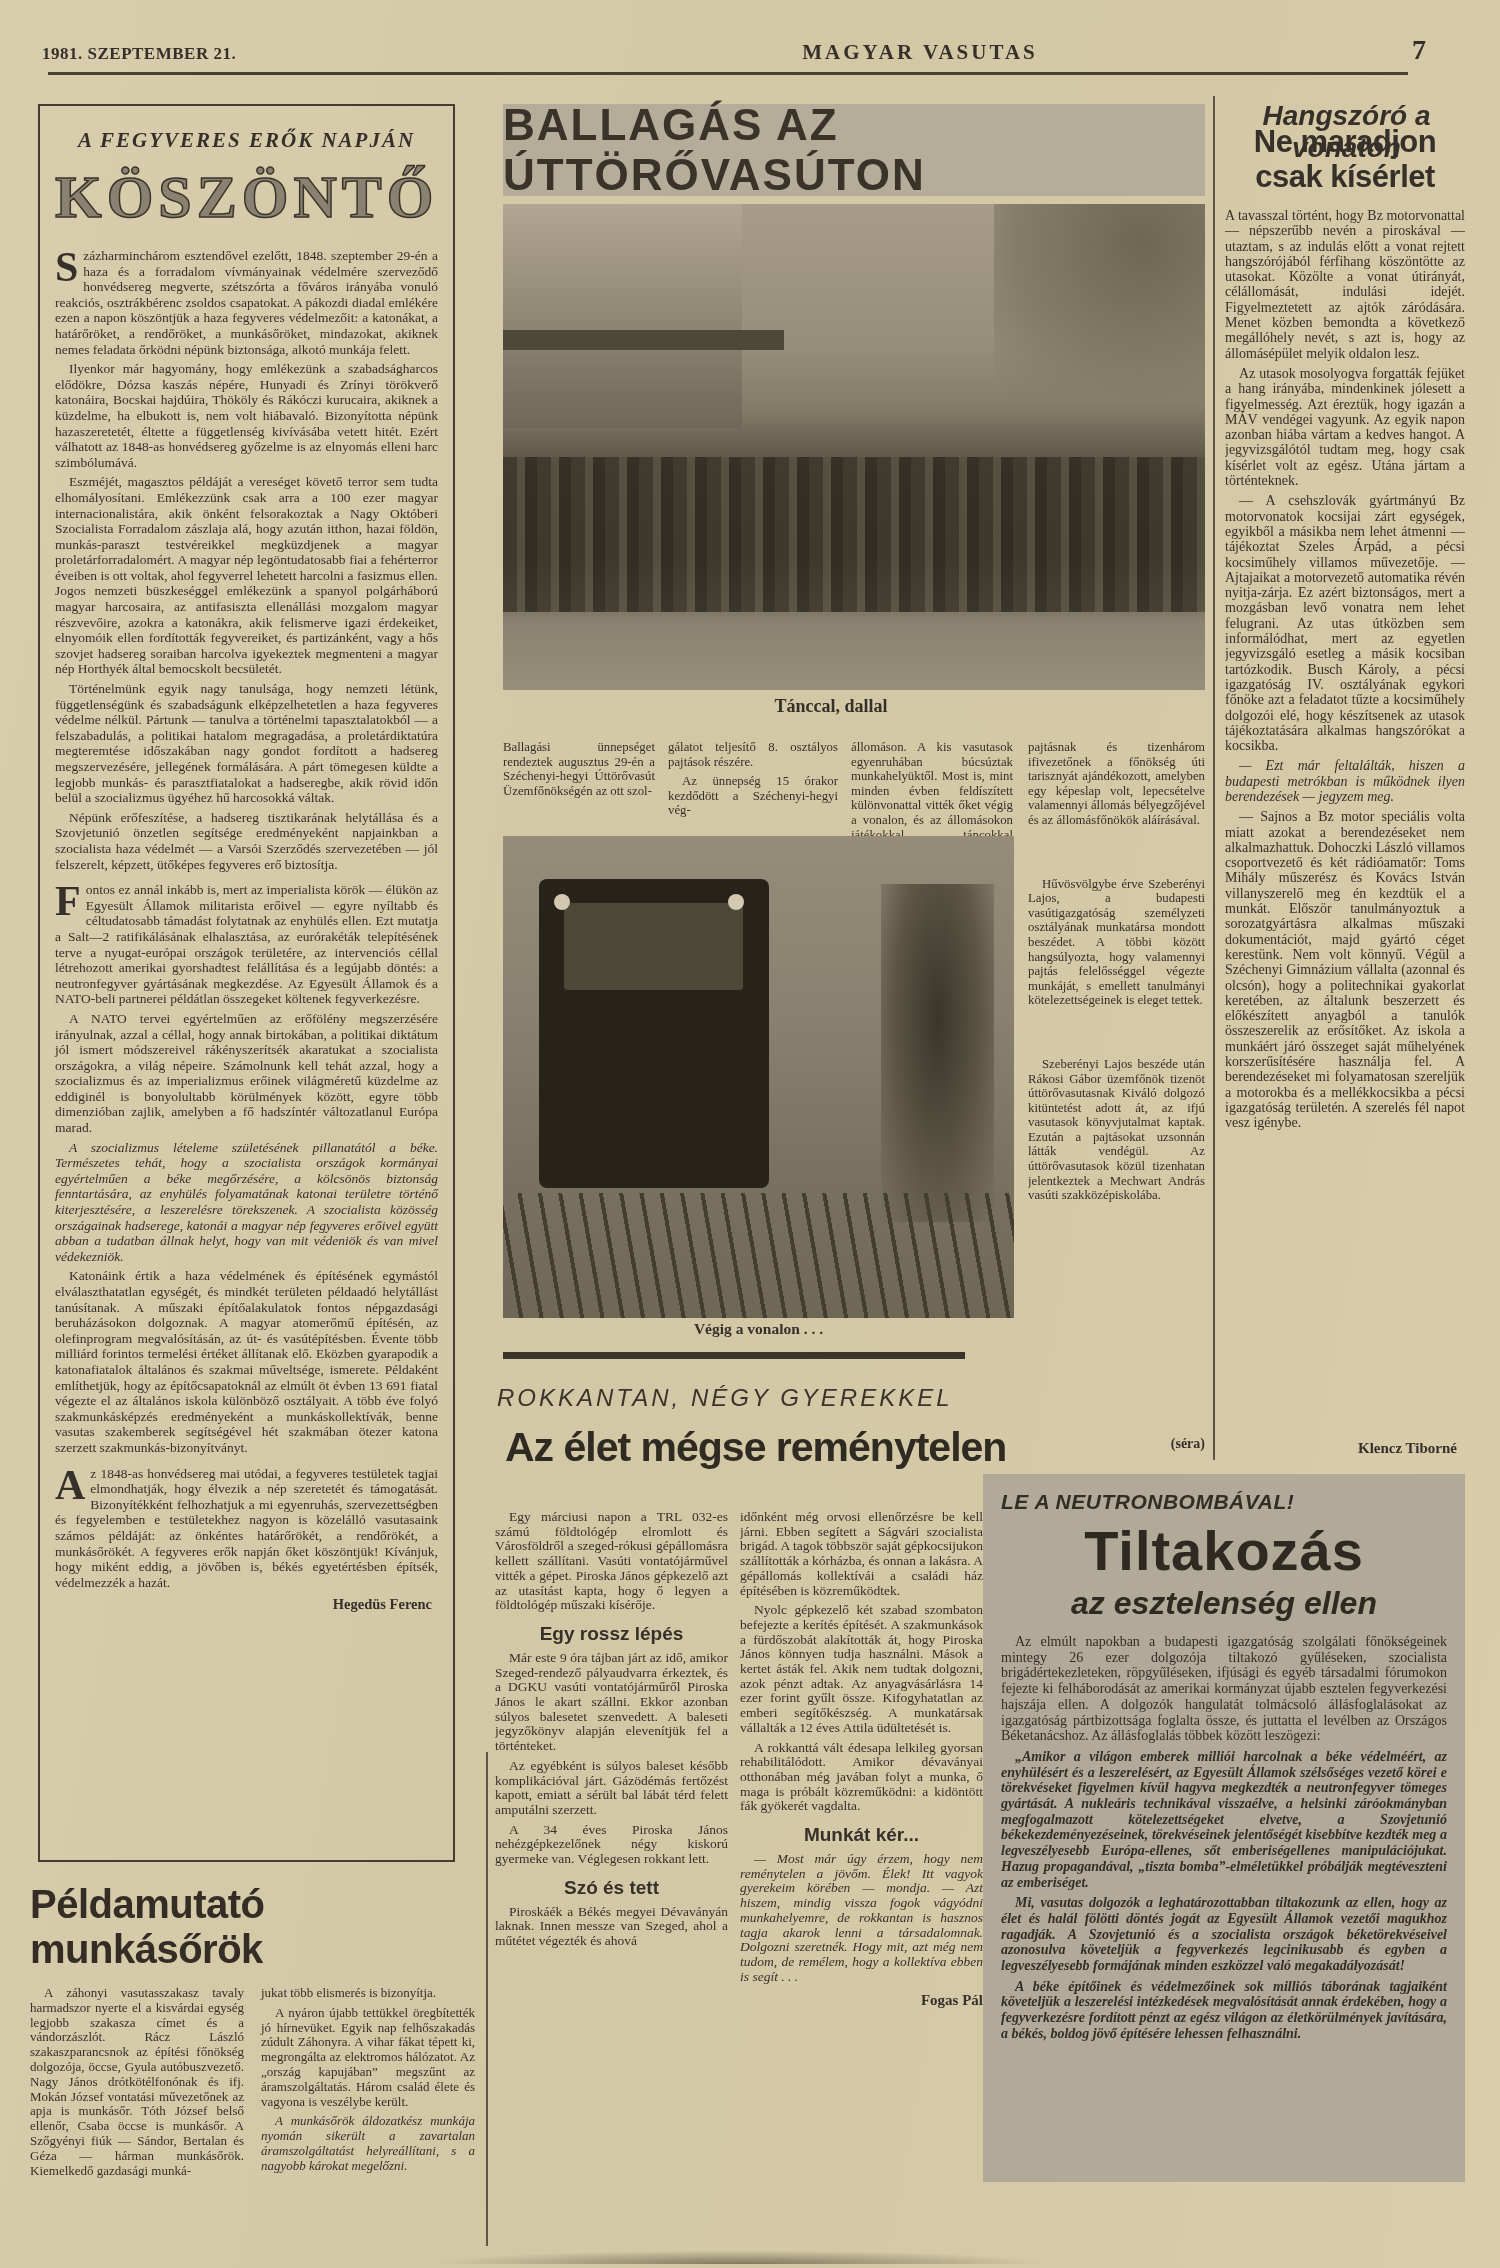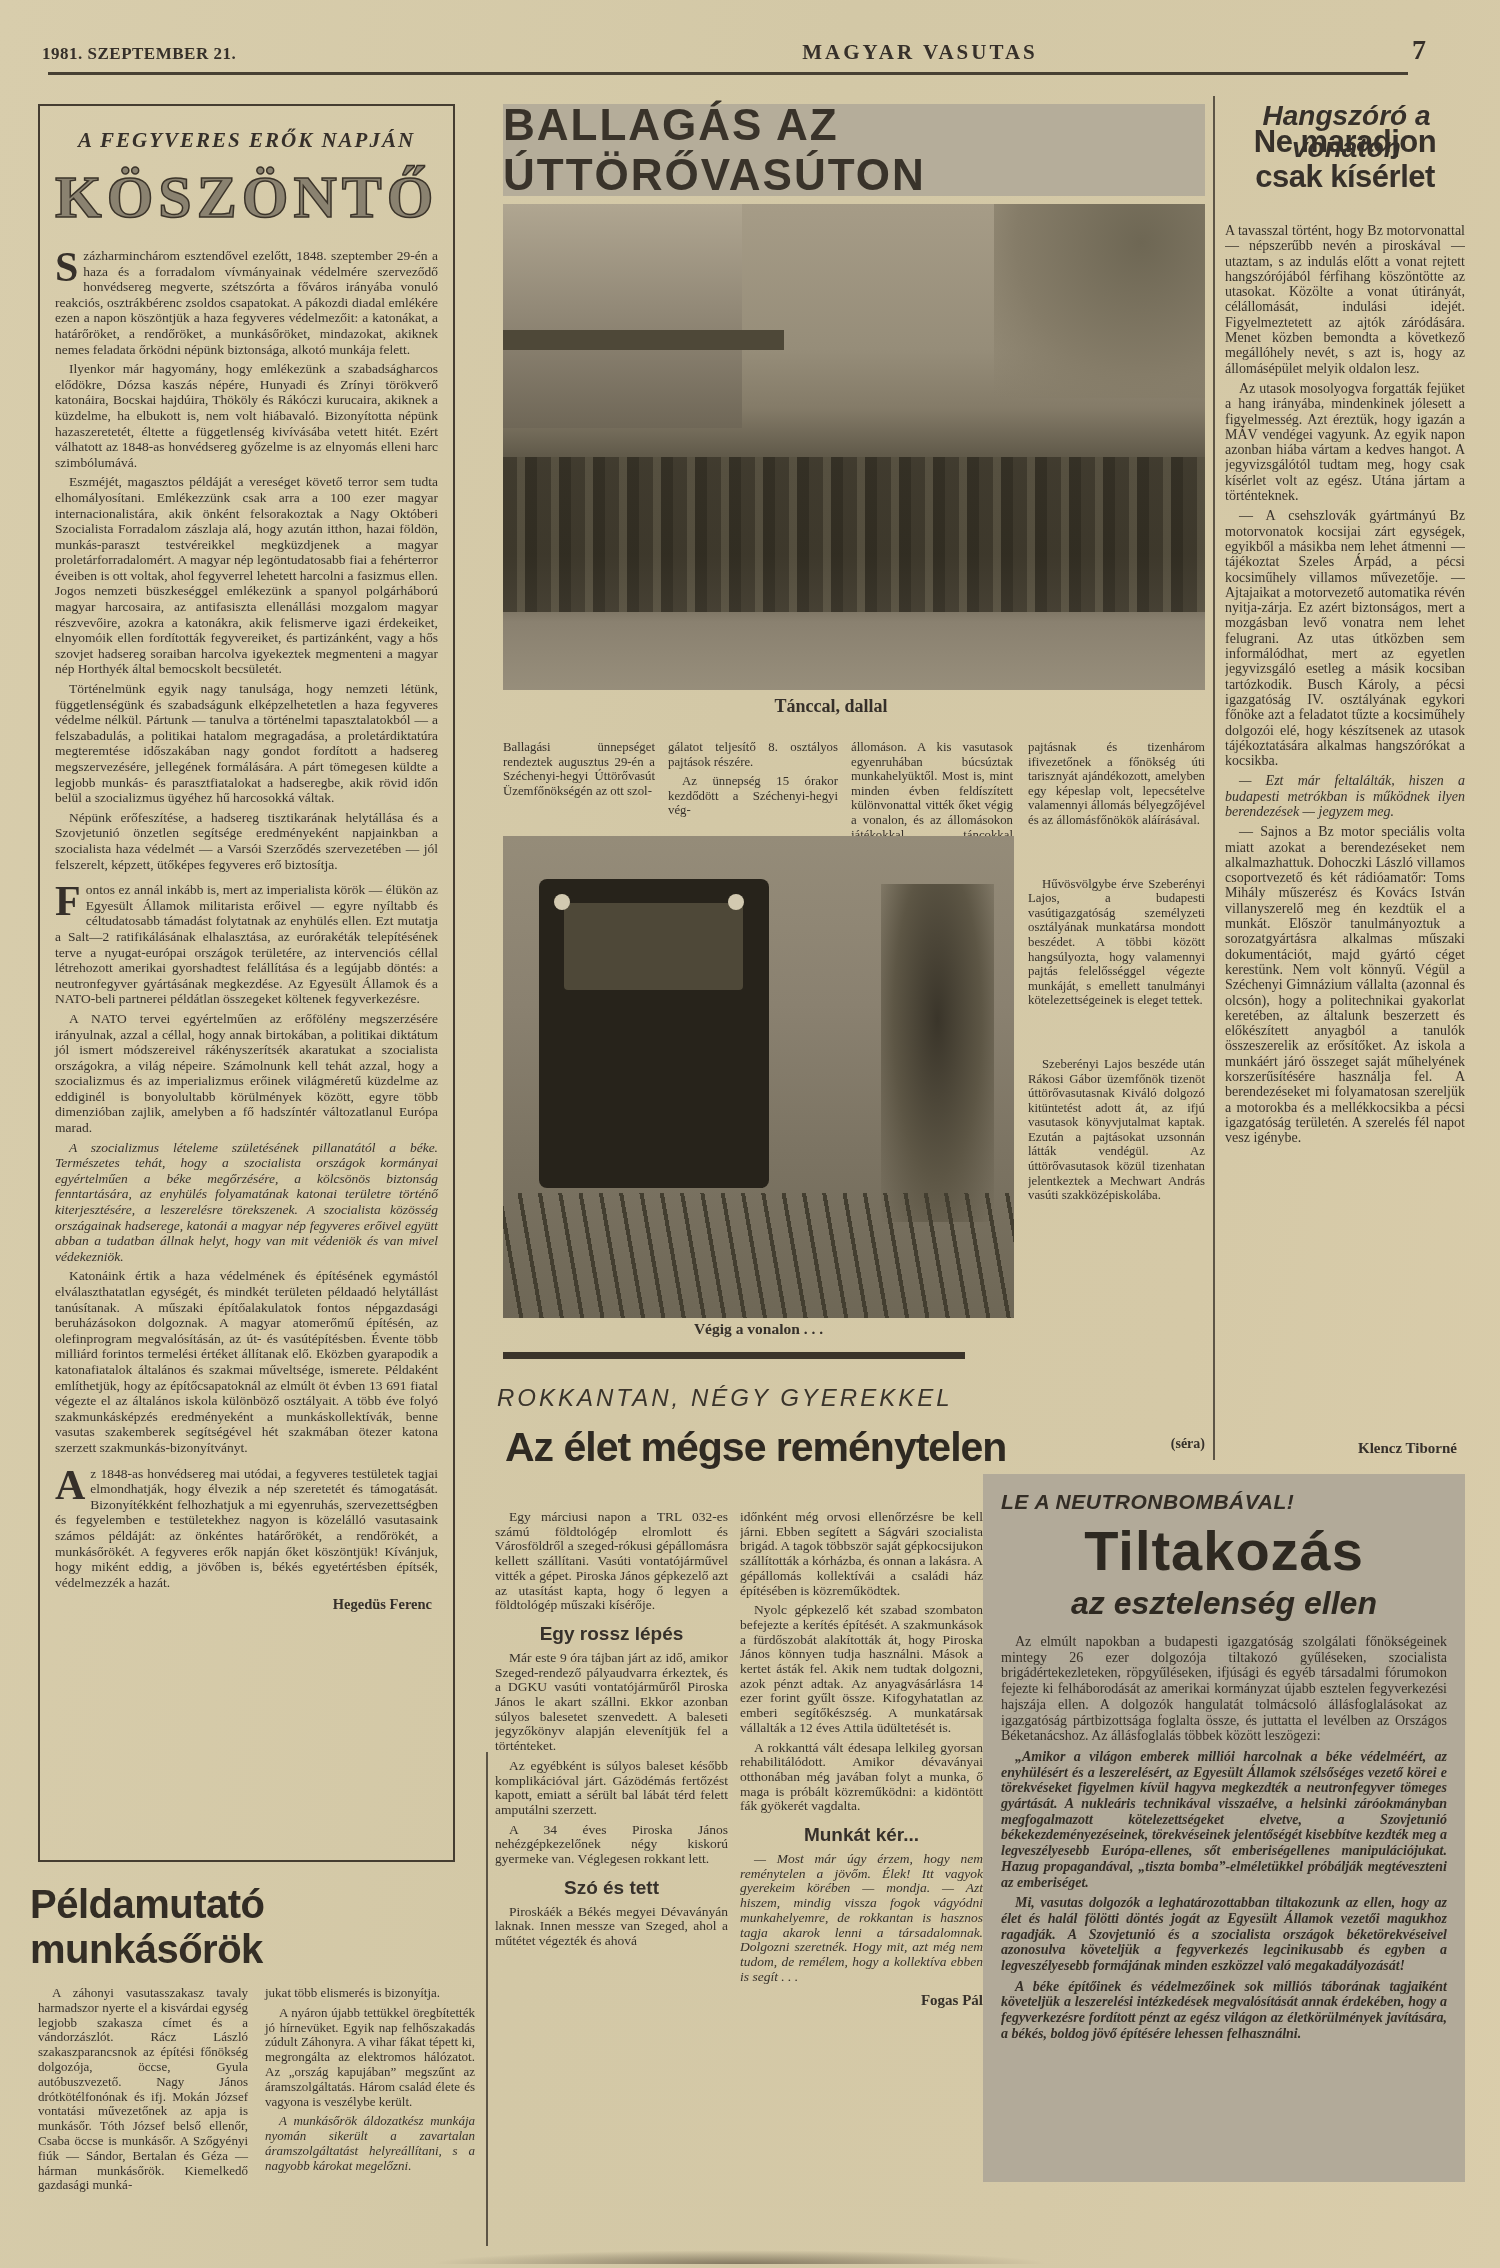--- a/index.html
+++ b/index.html
@@ -25,21 +25,21 @@
   .k-kicker{font-style:italic;font-weight:bold;font-size:21px;letter-spacing:2px;text-align:center;margin-bottom:10px;}
   .k-title{text-align:center;font-weight:bold;font-size:60px;letter-spacing:5px;margin:4px 0 16px 0;
            color:#8a8270;-webkit-text-stroke:1.5px #3b342a;}
   .k-body p{font-size:13.5px;line-height:15.6px;margin-bottom:4px;}
   .drop{float:left;font-weight:bold;font-size:42px;line-height:34px;padding:2px 5px 0 0;}
   .k-byline{text-align:right;font-weight:bold;font-size:14.5px;padding-right:6px;margin-top:6px;}
 
   
   .pm{left:30px;top:1882px;width:445px;height:372px;overflow:hidden;}
   .pm-title{font-weight:bold;font-size:40px;letter-spacing:-.5px;margin-bottom:14px;color:#332d25;}
-  .pm-cols{display:flex;gap:17px;margin-left:8px;}
+  .pm-cols{display:flex;gap:17px;}
   .pm-cols>div{flex:1;}
   .pm-cols p{font-size:13px;line-height:14.8px;}
 
   
   .b-band{left:503px;top:104px;width:702px;height:92px;background:#b5ad9a;display:flex;align-items:center;justify-content:center;}
   .b-band h1{margin:0;font-weight:bold;font-size:44px;letter-spacing:2px;color:#39332a;}
   .photo{overflow:hidden;}
   .photo1{left:503px;top:204px;width:702px;height:486px;background:linear-gradient(180deg,#a69c87 0%,#968d79 30%,#847b68 42%,#554f40 55%,#45402f 72%,#8a8170 86%,#978e7b 100%);}
   .p1-building{position:absolute;left:0;top:0;width:34%;height:46%;background:linear-gradient(180deg,#b0a691 0%,#8a8170 60%,#6f6757 100%);}
   .p1-roof{position:absolute;left:0;top:26%;width:40%;height:4%;background:#4e4838;}
@@ -70,21 +70,21 @@
   .r-col{overflow:hidden;}
   .r-col p{font-size:13.5px;line-height:14.7px;}
   .r-colA{left:495px;top:1510px;width:233px;height:738px;}
   .r-colB{left:740px;top:1510px;width:243px;height:738px;}
   .sub{font-weight:bold;font-size:19px;text-align:center;margin:10px 0 6px 0;text-indent:0;}
   .r-byline{text-align:right;font-weight:bold;font-size:15px;margin-top:8px;}
 
   
   .h-kicker{left:1228px;top:100px;width:237px;text-align:center;font-style:italic;font-weight:bold;font-size:28px;}
   .h-title{left:1225px;top:124px;width:240px;text-align:center;font-weight:bold;font-size:31px;line-height:35px;letter-spacing:-.5px;}
-  .h-body{left:1225px;top:223px;width:240px;height:1230px;overflow:hidden;}
+  .h-body{left:1225px;top:208px;width:240px;height:1230px;overflow:hidden;}
   .h-body p{font-size:14px;line-height:15.3px;}
   .h-byline{left:1225px;top:1440px;width:232px;text-align:right;font-weight:bold;font-size:15px;}
 
   
   .vrule1{left:1213px;top:96px;width:2px;height:1364px;background:#5d5546;}
   .vrule2{left:486px;top:1752px;width:2px;height:494px;background:#5d5546;}
 
   
   .t-box{left:983px;top:1474px;width:482px;height:708px;background:#b2aa99;box-sizing:border-box;
          padding:16px 18px 10px 18px;overflow:hidden;color:#332d25;}

